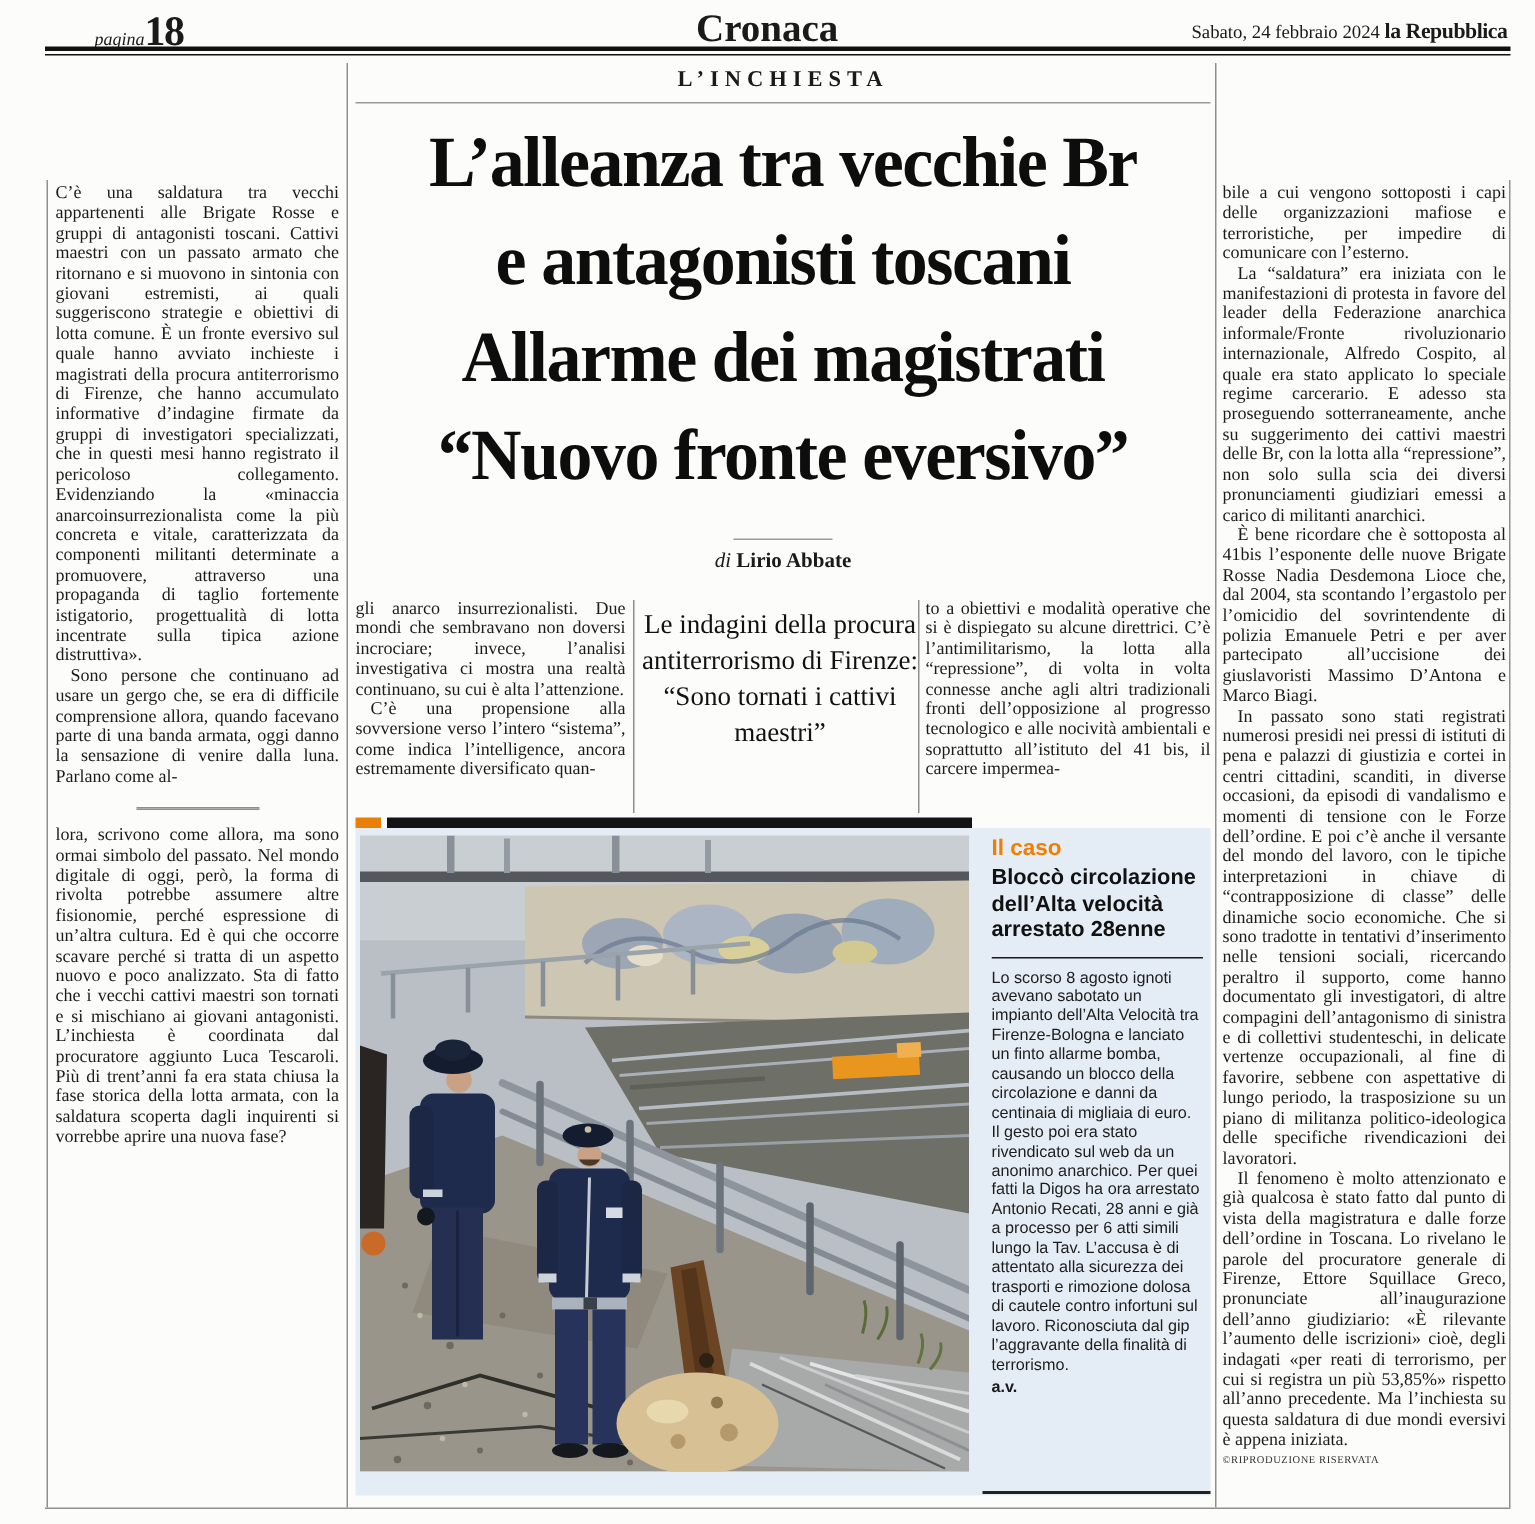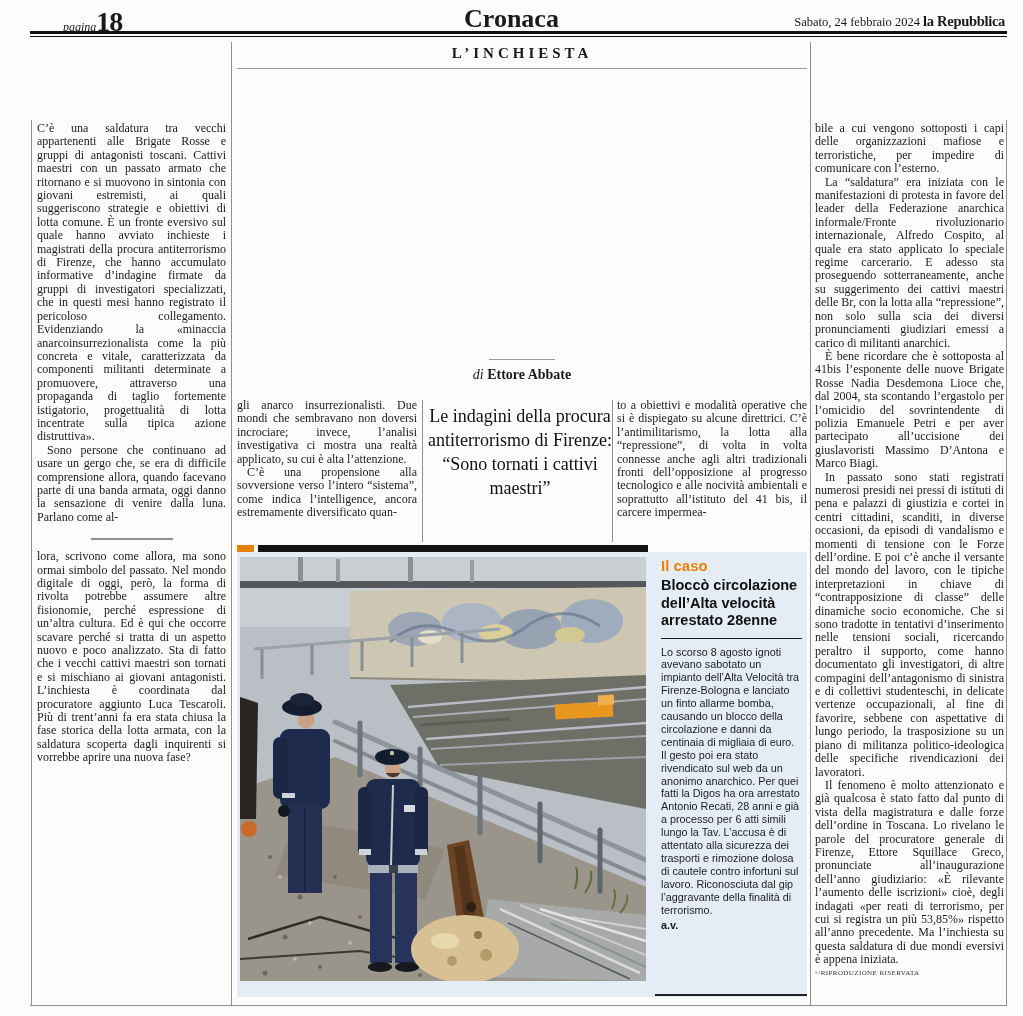--- a/index.html
+++ b/index.html
@@ -93,37 +93,43 @@
   <div class="vr vr-c2"></div>
   <div class="vr vr-far-l"></div>
   <div class="vr vr-far-r"></div>
   <div class="vr vr-a"></div>
   <div class="vr vr-b"></div>
   <div class="bottom-rule"></div>
   <div class="kicker-rule"></div>
   <div class="byline-rule"></div>
 
   <div class="kicker">L’INCHIESTA</div>
+  <h1 class="headline" style="margin:0;">
+    <span class="hl">L’alleanza tra vecchie Br</span>
+    <span class="hl">e antagonisti toscani</span>
+    <span class="hl">Allarme dei magistrati</span>
+    <span class="hl">“Nuovo fronte eversivo”</span>
+  </h1>
   <div class="byline">
     <span class="di">di</span>
-    <span class="au">Ettore Abbate</span>
+    <span class="au">Lirio Abbate</span>
   </div>
 
   <div class="col-left bodytext">
     <p>C’è una saldatura tra vecchi appartenenti alle Brigate Rosse e gruppi di antagonisti toscani. Cattivi maestri con un passato armato che ritornano e si muovono in sintonia con giovani estremisti, ai quali suggeriscono strategie e obiettivi di lotta comune. È un fronte eversivo sul quale hanno avviato inchieste i magistrati della procura antiterrorismo di Firenze, che hanno accumulato informative d’indagine firmate da gruppi di investigatori specializzati, che in questi mesi hanno registrato il pericoloso collegamento. Evidenziando la «minaccia anarcoinsurrezionalista come la più concreta e vitale, caratterizzata da componenti militanti determinate a promuovere, attraverso una propaganda di taglio fortemente istigatorio, progettualità di lotta incentrate sulla tipica azione distruttiva».</p>
     <p class="ind">Sono persone che continuano ad usare un gergo che, se era di difficile comprensione allora, quando facevano parte di una banda armata, oggi danno la sensazione di venire dalla luna. Parlano come al-</p>
     <div class="pullquote-wrap">
       <div class="pq-rule"></div>
       <div class="pq-rule"></div>
     </div>
     <p>lora, scrivono come allora, ma sono ormai simbolo del passato. Nel mondo digitale di oggi, però, la forma di rivolta potrebbe assumere altre fisionomie, perché espressione di un’altra cultura. Ed è qui che occorre scavare perché si tratta di un aspetto nuovo e poco analizzato. Sta di fatto che i vecchi cattivi maestri son tornati e si mischiano ai giovani antagonisti. L’inchiesta è coordinata dal procuratore aggiunto Luca Tescaroli. Più di trent’anni fa era stata chiusa la fase storica della lotta armata, con la saldatura scoperta dagli inquirenti si vorrebbe aprire una nuova fase?</p>
   </div>
 
   <div class="colA bodytext">
-    <p>gli anarco insurrezionalisti. Due mondi che sembravano non doversi incrociare; invece, l’analisi investigativa ci mostra una realtà applicato, su cui è alta l’attenzione.</p>
+    <p>gli anarco insurrezionalisti. Due mondi che sembravano non doversi incrociare; invece, l’analisi investigativa ci mostra una realtà continuano, su cui è alta l’attenzione.</p>
     <p class="ind">C’è una propensione alla sovversione verso l’intero “sistema”, come indica l’intelligence, ancora estremamente diversificato quan-</p>
   </div>
   <div class="standfirst">Le indagini della procura antiterrorismo di Firenze: “Sono tornati i cattivi maestri”</div>
   <div class="colB bodytext">
     <p>to a obiettivi e modalità operative che si è dispiegato su alcune direttrici. C’è l’antimilitarismo, la lotta alla “repressione”, di volta in volta connesse anche agli altri tradizionali fronti dell’opposizione al progresso tecnologico e alle nocività ambientali e soprattutto all’istituto del 41 bis, il carcere impermea-</p>
   </div>
 
   <div class="col-right bodytext">
     <p>bile a cui vengono sottoposti i capi delle organizzazioni mafiose e terroristiche, per impedire di comunicare con l’esterno.</p>
     <p class="ind">La “saldatura” era iniziata con le manifestazioni di protesta in favore del leader della Federazione anarchica informale/Fronte rivoluzionario internazionale, Alfredo Cospito, al quale era stato applicato lo speciale regime carcerario. E adesso sta proseguendo sotterraneamente, anche su suggerimento dei cattivi maestri delle Br, con la lotta alla “repressione”, non solo sulla scia dei diversi pronunciamenti giudiziari emessi a carico di militanti anarchici.</p>

